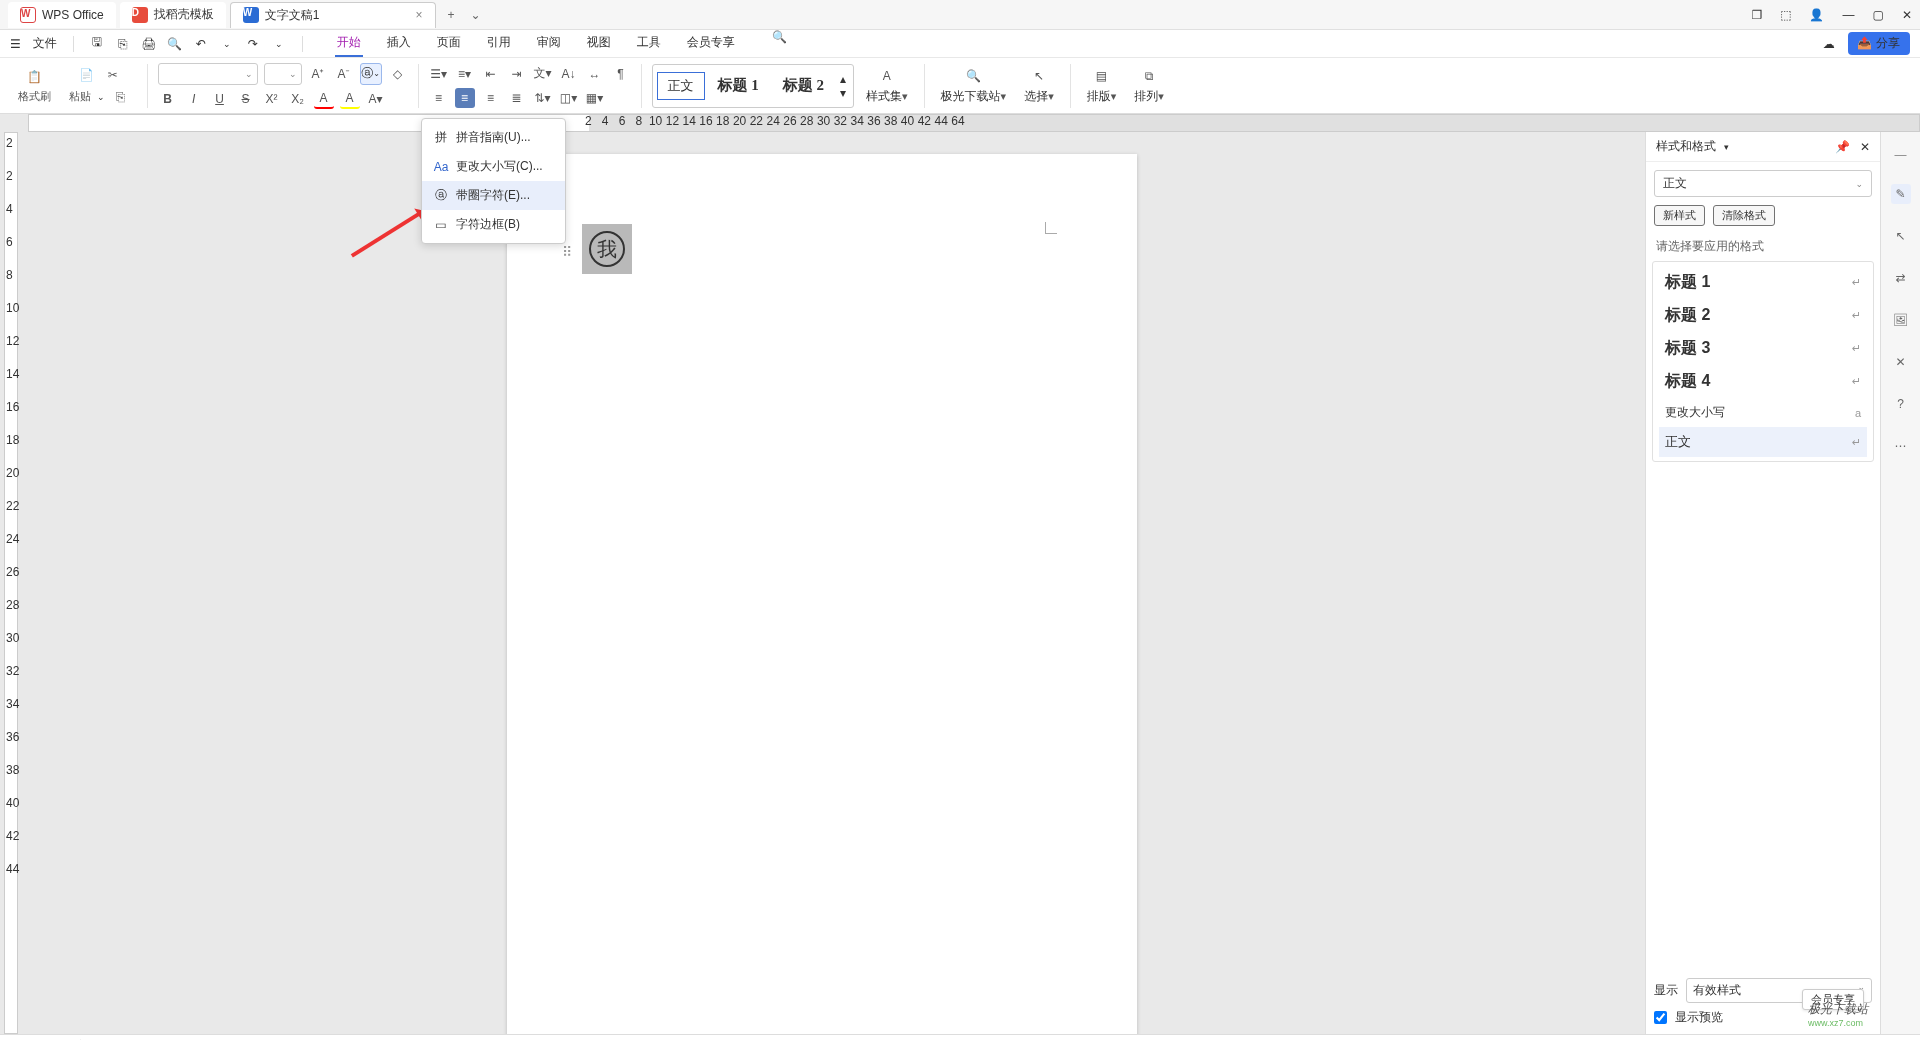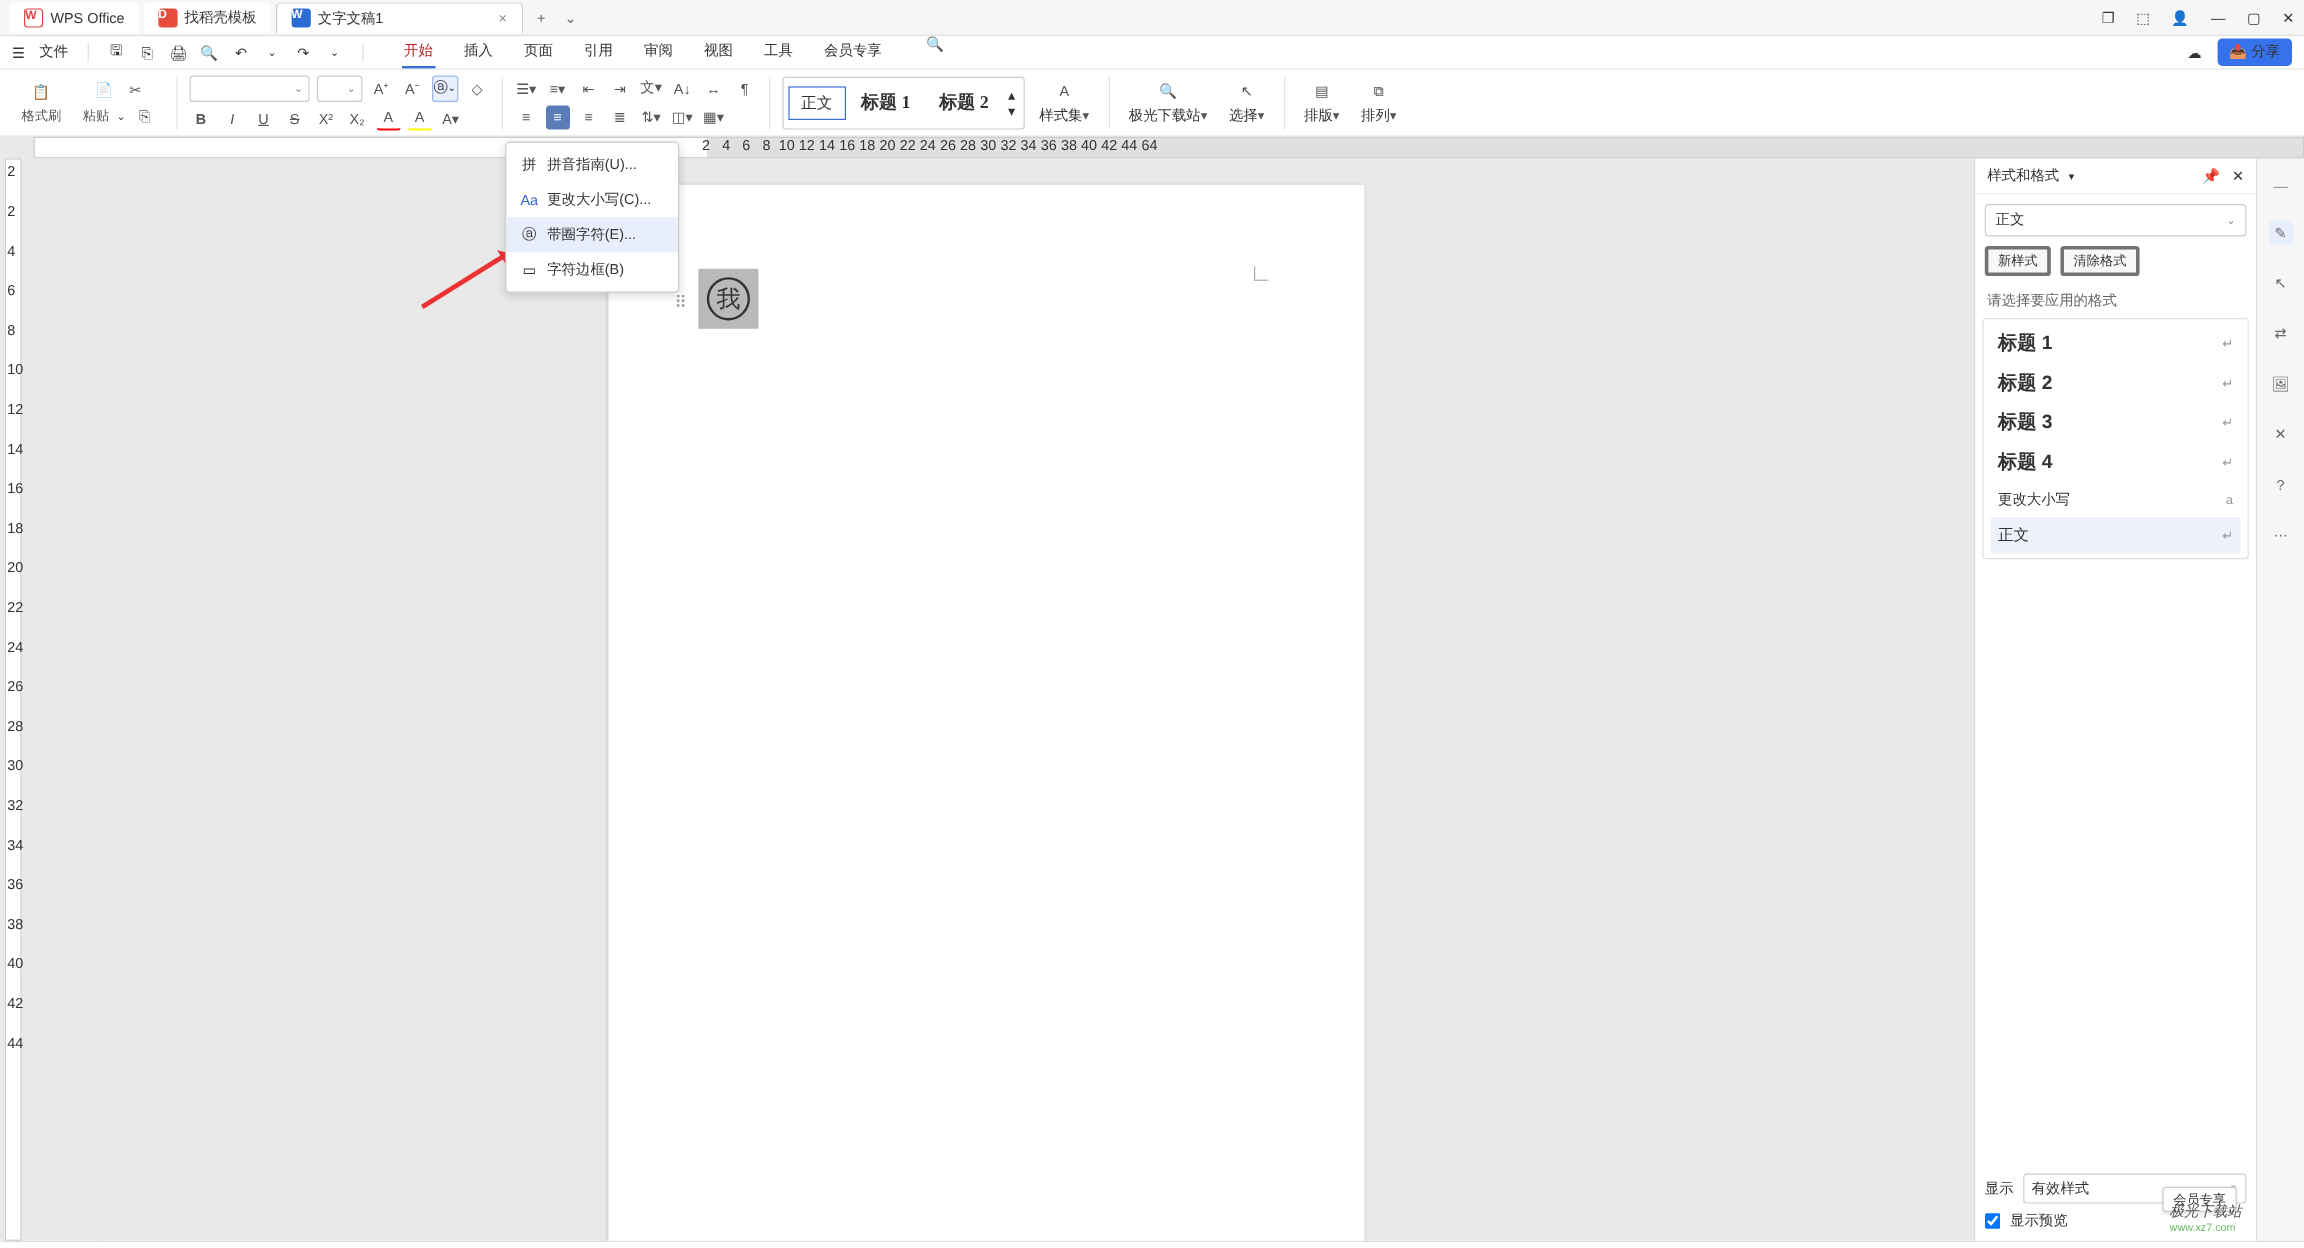--- a/index.html
+++ b/index.html
@@ -15,21 +15,21 @@
 .winctl span{cursor:default;}
 .ico{display:inline-flex;width:14px;height:14px;align-items:center;justify-content:center;font-size:12px;}
 .ico-wps{width:16px;height:16px;background:#fff;border:1px solid #d44;color:#d44;font-weight:bold;font-size:10px;border-radius:3px;}
 .ico-red{width:16px;height:16px;background:#e74c3c;color:#fff;border-radius:3px;font-size:10px;font-weight:bold;}
 .ico-blue{width:16px;height:16px;background:#2b6cd4;color:#fff;border-radius:3px;font-size:10px;font-weight:bold;}
 .menubar{height:28px;display:flex;align-items:center;padding:0 10px;gap:10px;border-bottom:1px solid #e8e8e8;}
 .menubar .qa{display:flex;gap:12px;align-items:center;color:#555;}
 .menubar .qa .sep{width:1px;height:16px;background:#ddd;margin:0 4px;}
 .tabs-menu{display:flex;gap:22px;margin-left:18px;}
 .tabs-menu span{padding:4px 2px;cursor:default;}
-.tabs-menu .active{color:#b91c1c;border-bottom:2px solid #3a6fd8;}
+.tabs-menu .active{color:#a21caf;border-bottom:2px solid #3a6fd8;}
 .menubar .right{margin-left:auto;display:flex;gap:12px;align-items:center;}
 .share-btn{background:#3672ec;color:#fff;padding:3px 10px;border-radius:4px;font-size:12px;}
 .ribbon{height:56px;border-bottom:1px solid #ddd;display:flex;align-items:center;padding:0 12px;gap:6px;}
 .rgroup{display:flex;flex-direction:column;align-items:center;gap:2px;padding:0 6px;height:48px;justify-content:center;}
 .rgroup .lbl{font-size:11px;color:#555;}
 .rstack{display:flex;flex-direction:column;gap:4px;}
 .rrow{display:flex;gap:6px;align-items:center;}
 .btnico{width:20px;height:20px;display:flex;align-items:center;justify-content:center;border-radius:3px;color:#555;}
 .vsep{width:1px;height:44px;background:#e3e3e3;margin:0 4px;}
 .fontbox{width:100px;height:22px;border:1px solid #ccc;border-radius:3px;display:flex;align-items:center;padding:0 4px;font-size:11px;}
@@ -54,21 +54,21 @@
 .dropdown-menu{position:absolute;left:421px;top:118px;width:145px;background:#fff;border:1px solid #ccc;border-radius:4px;box-shadow:0 2px 8px rgba(0,0,0,.15);padding:4px 0;z-index:100;}
 .dropdown-menu .mi{display:flex;align-items:center;gap:8px;padding:6px 12px;font-size:12px;}
 .dropdown-menu .mi.hover{background:#e8eefb;}
 .arrow-annot{position:absolute;left:345px;top:230px;width:90px;height:4px;background:#e33;transform:rotate(-32deg);z-index:99;}
 .arrow-annot::after{content:"";position:absolute;right:-2px;top:-5px;border:7px solid transparent;border-left-color:#e33;}
 .right-panel{width:235px;background:#fff;border-left:1px solid #ddd;display:flex;flex-direction:column;}
 .panel-hdr{display:flex;align-items:center;padding:6px 10px;gap:8px;border-bottom:1px solid #eee;font-size:12px;}
 .panel-hdr .sp{margin-left:auto;display:flex;gap:10px;color:#888;}
 .style-sel{margin:8px;border:1px solid #ccc;border-radius:3px;padding:4px 8px;display:flex;align-items:center;}
 .link-btns{display:flex;gap:8px;padding:0 8px 6px;}
-.link-btns span{border:3px solid #737373;padding:2px 8px;border-radius:3px;font-size:11px;background:#f7f7f7;}
+.link-btns span{border:1px solid #737373;padding:2px 8px;border-radius:3px;font-size:11px;background:#f7f7f7;}
 .hint{padding:6px 10px;color:#666;font-size:12px;}
 .style-list{padding:4px 6px;display:flex;flex-direction:column;gap:0;border:1px solid #e0e0e0;margin:0 6px;border-radius:3px;}
 .sl-item{display:flex;align-items:center;justify-content:space-between;padding:6px 6px;font-family:SimSun,serif;}
 .sl-item .nm{font-size:16px;font-weight:bold;}
 .sl-item .ret{color:#999;font-size:11px;}
 .sl-item.body .nm{font-size:13px;font-weight:normal;}
 .sl-item.def .nm{font-size:12px;font-weight:normal;}
 .sl-item.selected{background:#ecf1fb;}
 .panel-foot{margin-top:auto;padding:8px;display:flex;flex-direction:column;gap:6px;}
 .panel-foot .row{display:flex;align-items:center;gap:8px;}

